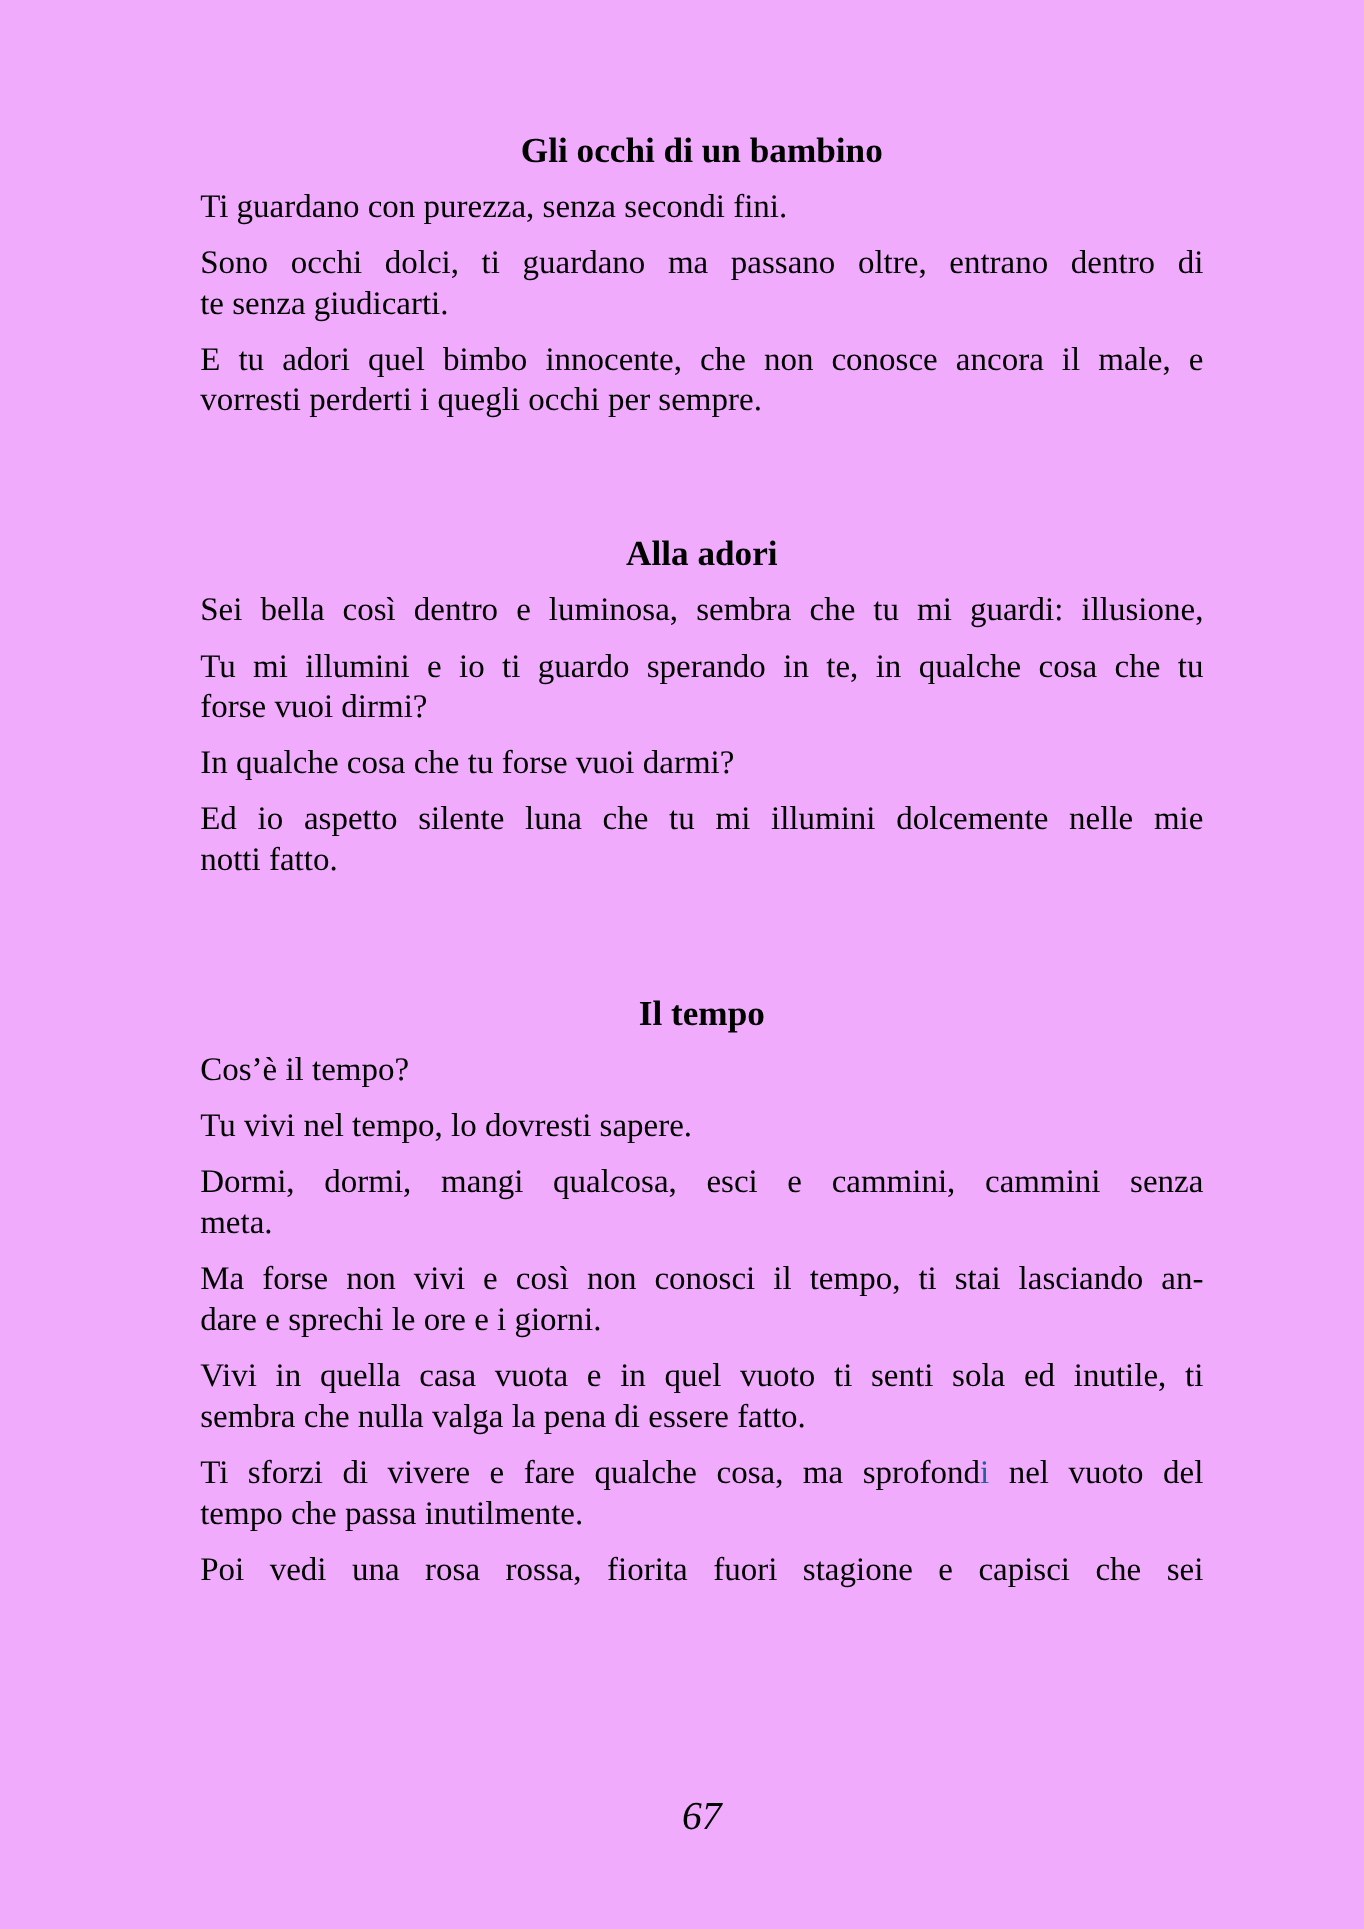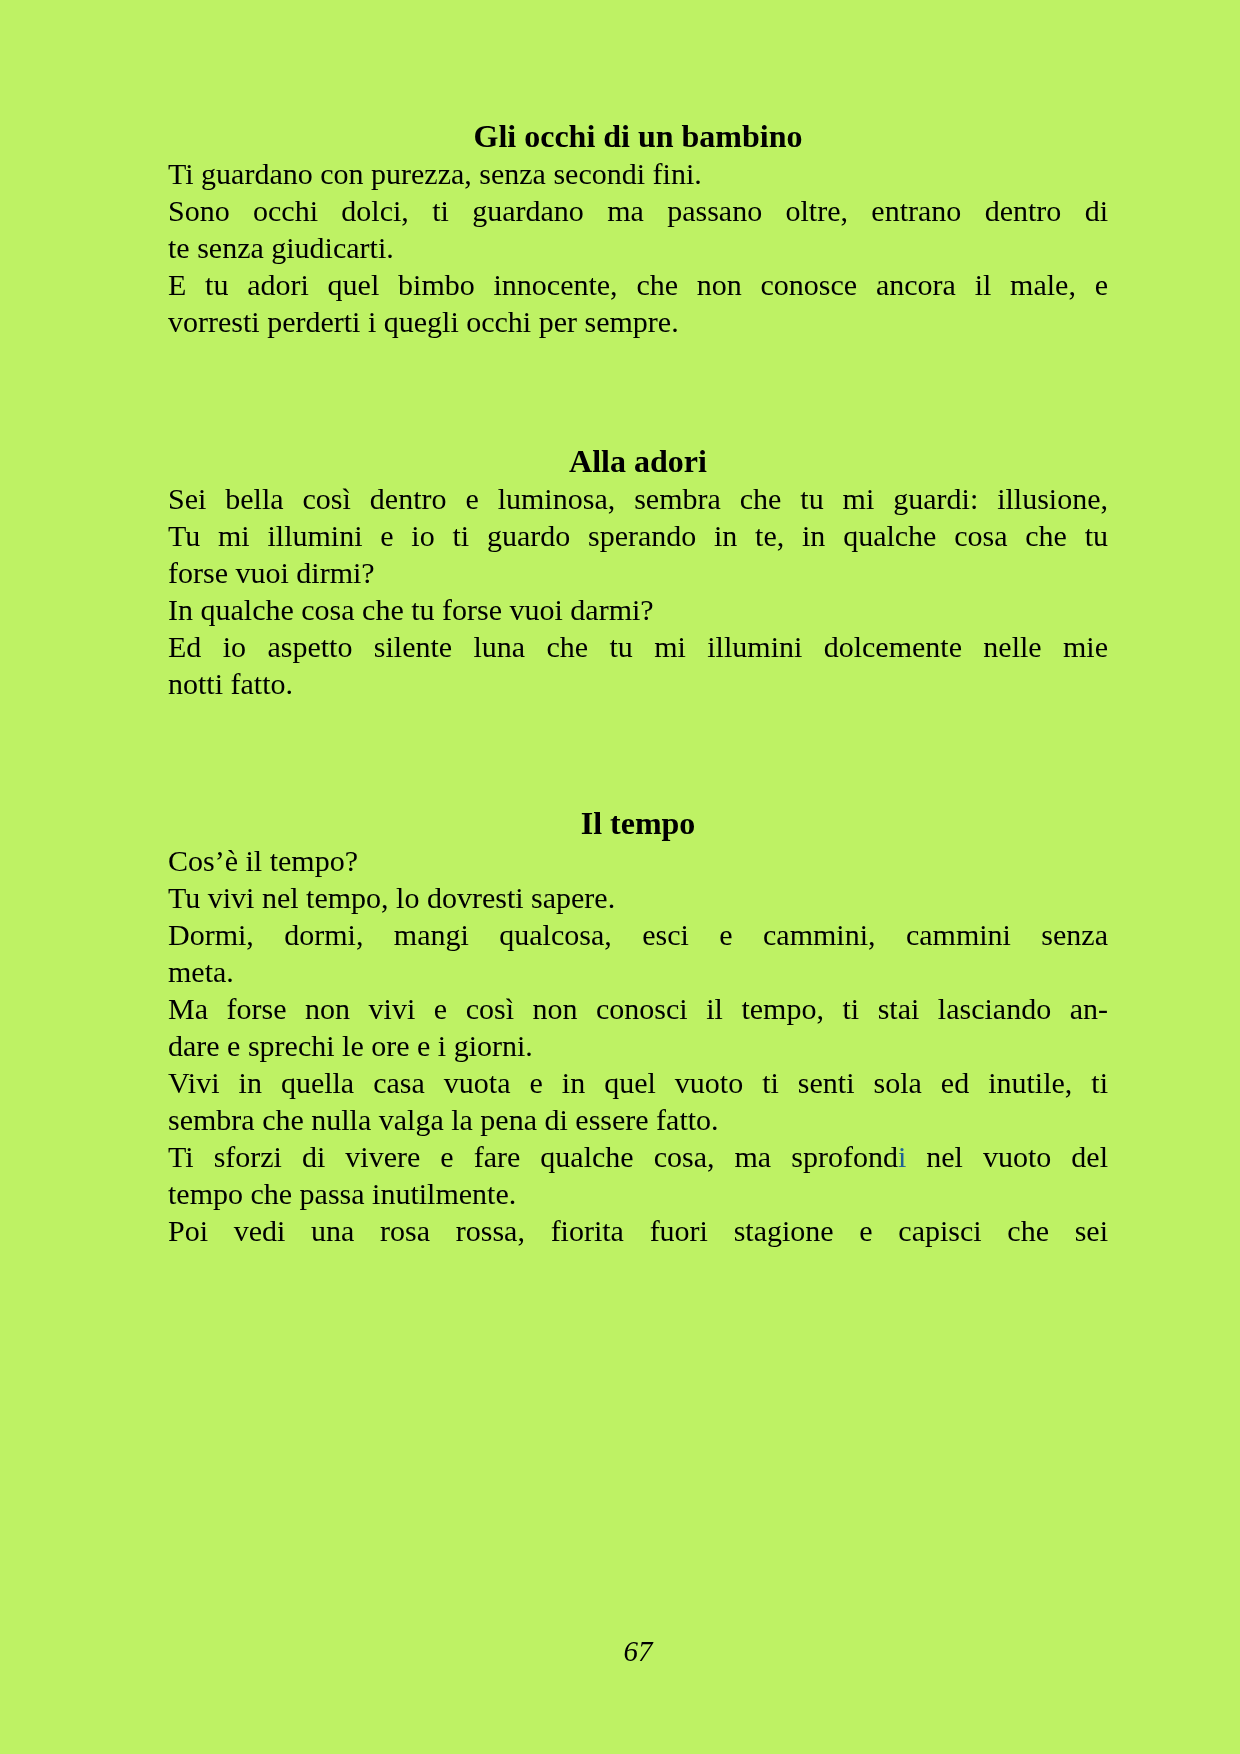--- a/index.html
+++ b/index.html
@@ -4,21 +4,21 @@
 <style>
   html, body {
     margin: 0;
     padding: 0;
     background: #e8e8e8;
   }
   .page {
     position: relative;
     width: 1240px;
     height: 1754px;
-    background: #bef264;
+    background: #f0abfc;
     font-family: "Liberation Serif", serif;
     color: #000000;
     overflow: hidden;
   }
   .text-block {
     position: absolute;
     left: 168px;
     top: 118px;
     width: 940px;
     font-size: 30px;
@@ -26,38 +26,38 @@
   }
   section.poem { margin: 0; }
   section.poem + section.poem { margin-top: 103px; }
   .poem-title {
     margin: 0;
     font-size: 32px;
     line-height: 37px;
     font-weight: bold;
     text-align: center;
   }
-  p.para { margin: 0; }
+  p.para { margin: 14px; }
   .line {
     display: block;
     text-align: left;
     white-space: normal;
   }
   .line.fill {
     text-align: justify;
     text-align-last: justify;
     -moz-text-align-last: justify;
   }
   .page-number {
     position: absolute;
     top: 1633px;
     left: 168px;
     width: 940px;
     text-align: center;
-    font-size: 29px;
+    font-size: 36px;
     line-height: 37px;
     font-style: italic;
   }
 </style>
 </head>
 <body>
 
 <div class="page">
   <main class="text-block" id="sections-root">
       <section class="poem">

